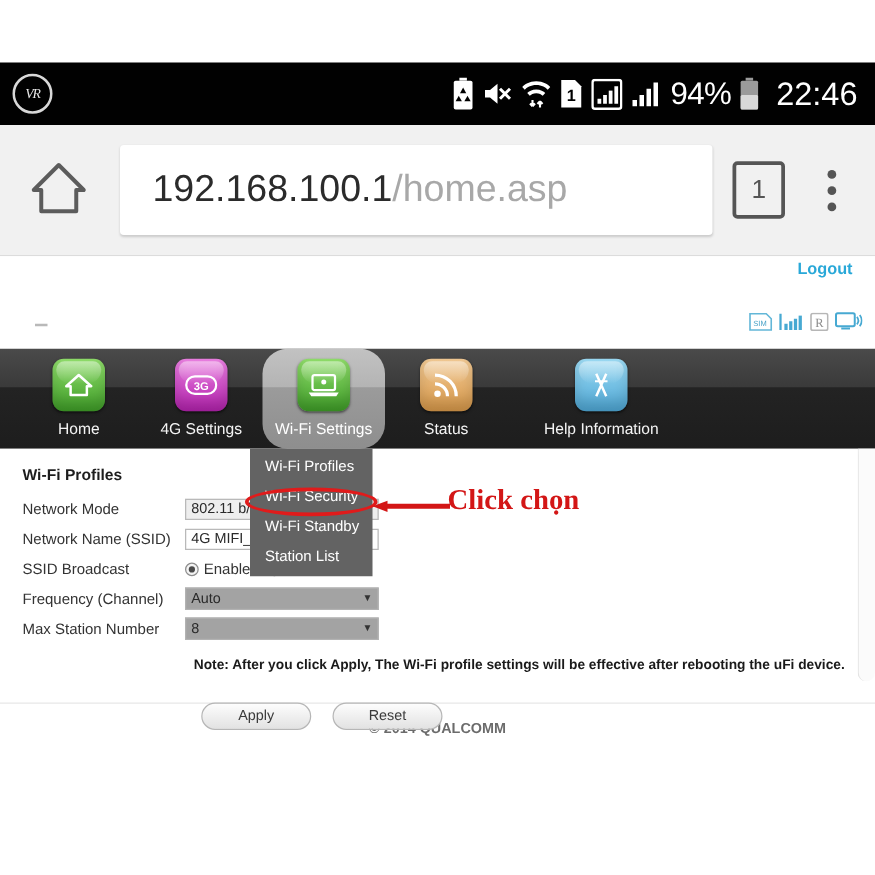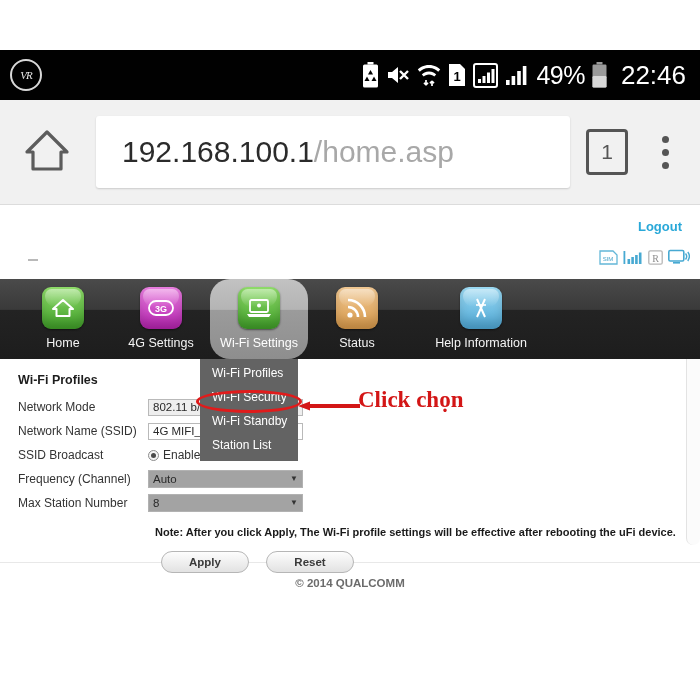--- a/index.html
+++ b/index.html
@@ -82,21 +82,21 @@
     margin-right: 22px;
   }
   .kebab { width: 30px; display: flex; flex-direction: column; align-items: center; gap: 6px; flex: 0 0 auto; }
   .kebab i { width: 7px; height: 7px; border-radius: 50%; background: #555; display: block; }
 
   
   .page { position: relative; background: #ffffff; height: 445px; }
 
   .logout-row { height: 42px; position: relative; }
   .logout {
-    position: absolute; right: 18px; top: 14px;
+    position: absolute; right: 18px; top: 2px;
     color: #29a8d8; font-size: 13px; font-weight: bold;
     font-family: "Liberation Sans", sans-serif;
     text-align: right;
   }
 
   .statusicons-row { height: 32px; position: relative; }
   .statusicons { position: absolute; right: 10px; top: 2px; display: flex; align-items: center; gap: 5px; }
   .tiny-dash { position: absolute; left: 28px; top: 12px; width: 10px; height: 2px; background: #b9b9b9; }
 
   
@@ -208,21 +208,21 @@
     display: inline-flex; align-items: center; justify-content: center;
   }
   .radio.on::after { content: ""; width: 5px; height: 5px; border-radius: 50%; background: #4a4a4a; }
   .radio-lbl { margin-right: 10px; font-family: "Liberation Sans", sans-serif; }
 
   .note {
     margin: 12px 0 0 137px;
     font-size: 11px; font-weight: bold; color: #1a1a1a;
     font-family: "Liberation Sans", sans-serif;
   }
-  .btnrow { margin: 13px 0 0 143px; display: flex; gap: 17px; font-weight: bold; }
+  .btnrow { margin: 24px 0 0 143px; display: flex; gap: 17px; }
   .btn {
     width: 88px; height: 22px;
     background: linear-gradient(#fdfdfd, #e2e2e2);
     border: 1px solid #b6b6b6;
     border-radius: 11px;
     font-size: 11.5px; color: #3a3a3a;
     display: flex; align-items: center; justify-content: center;
     font-family: "Liberation Sans", sans-serif;
   }
 
@@ -312,21 +312,21 @@
 
     <span>
       <svg width="24" height="24" viewBox="0 0 24 24">
         <rect x="1" y="17" width="3.6" height="5" fill="#fff"></rect>
         <rect x="6.6" y="13" width="3.6" height="9" fill="#fff"></rect>
         <rect x="12.2" y="8" width="3.6" height="14" fill="#fff"></rect>
         <rect x="17.8" y="3" width="3.6" height="19" fill="#fff"></rect>
       </svg>
     </span>
 
-    <span class="sb-pct">49%</span>
+    <span class="sb-pct">94%</span>
 
     <span>
       <svg width="15" height="26" viewBox="0 0 15 26">
         <rect x="4.5" y="0" width="6" height="2.5" fill="#9a9a9a"></rect>
         <rect x="0.5" y="2.5" width="14" height="23" rx="1.2" fill="#9a9a9a"></rect>
         <rect x="0.5" y="14" width="14" height="11.5" rx="1.2" fill="#d8d8d8"></rect>
       </svg>
     </span>
 
     <span class="sb-clock">22:46</span>

